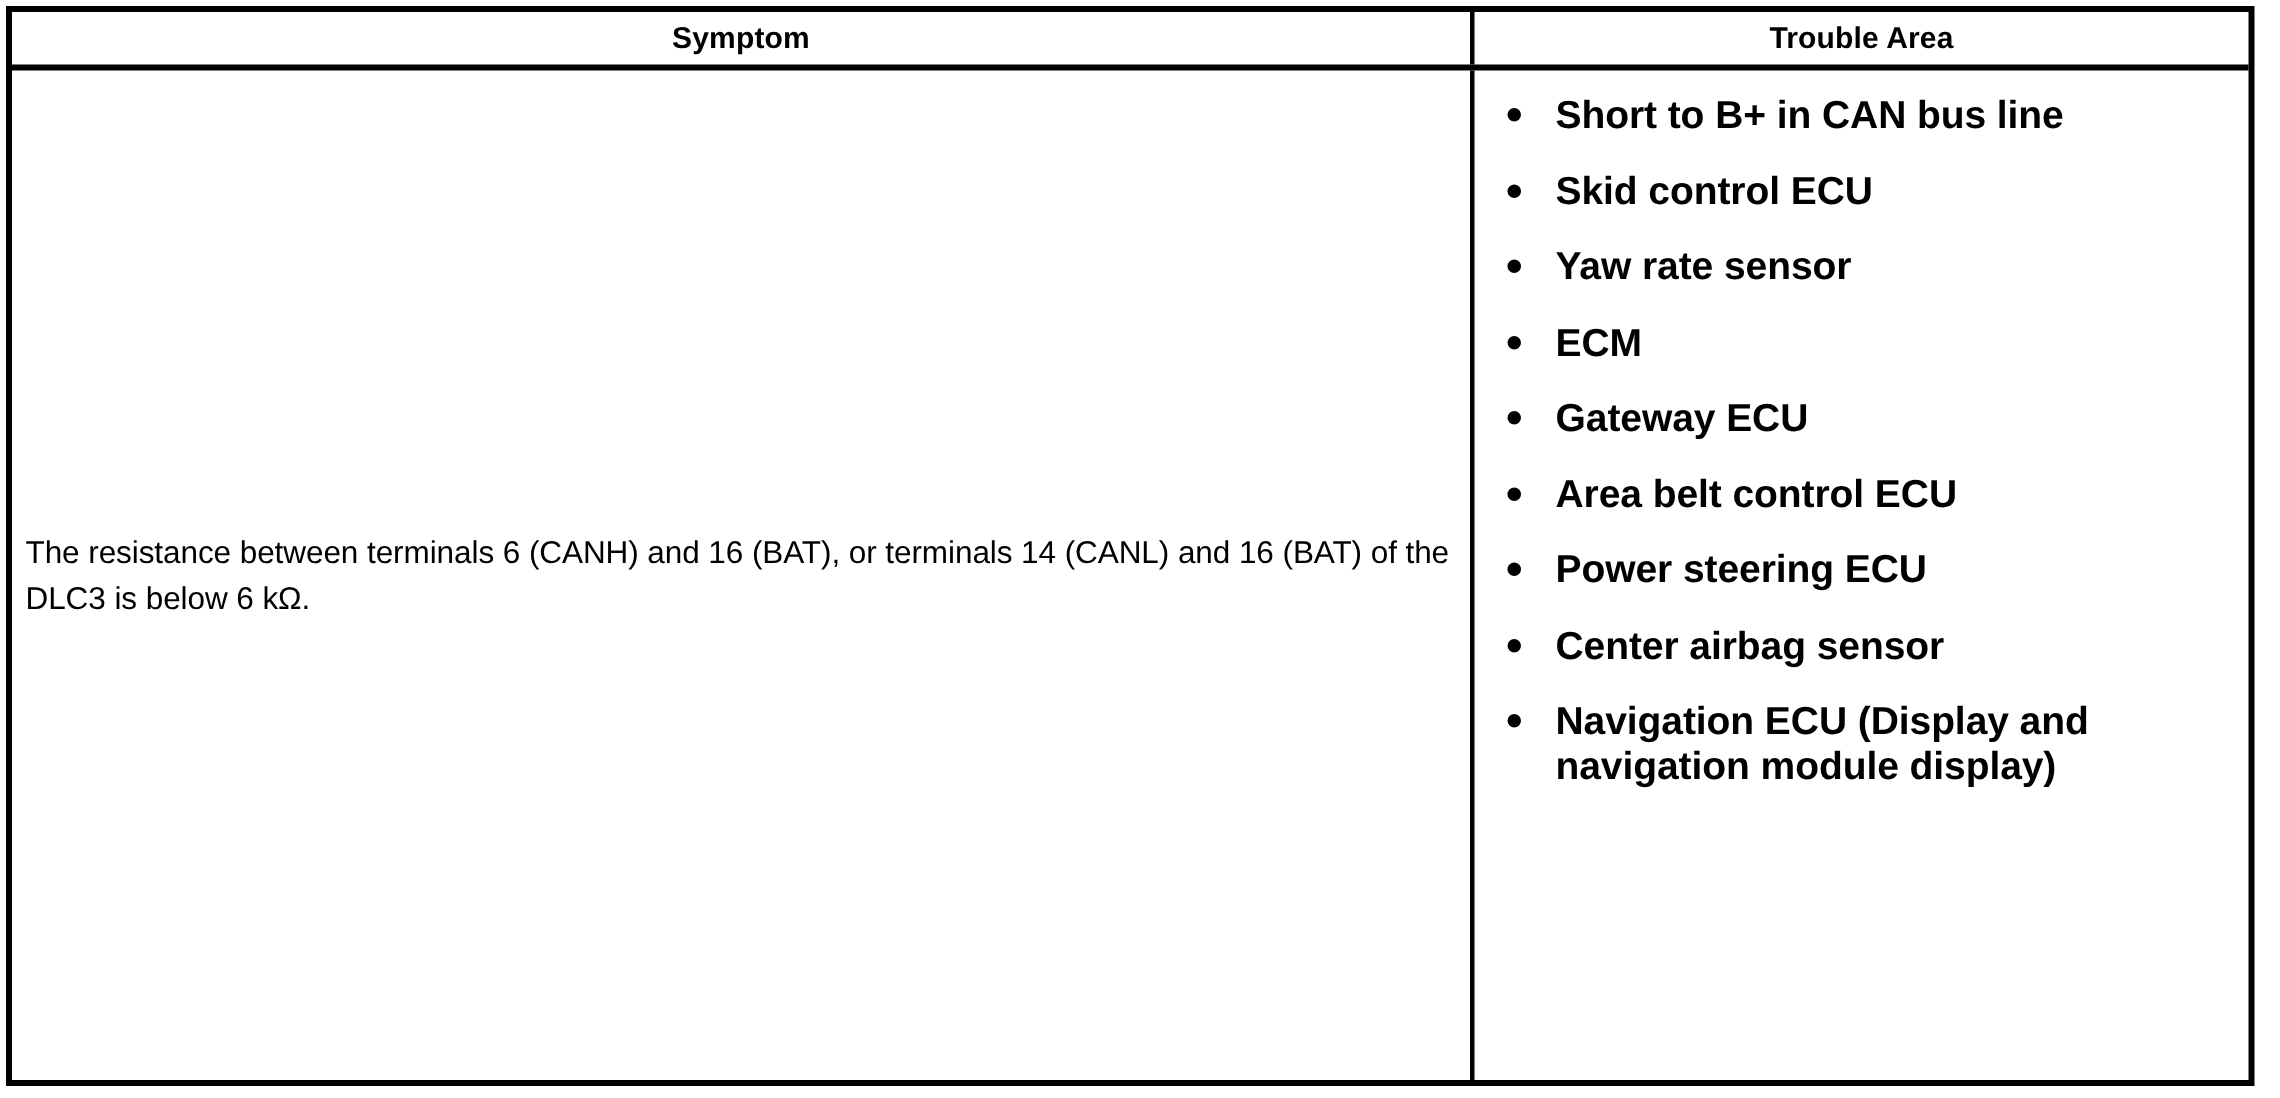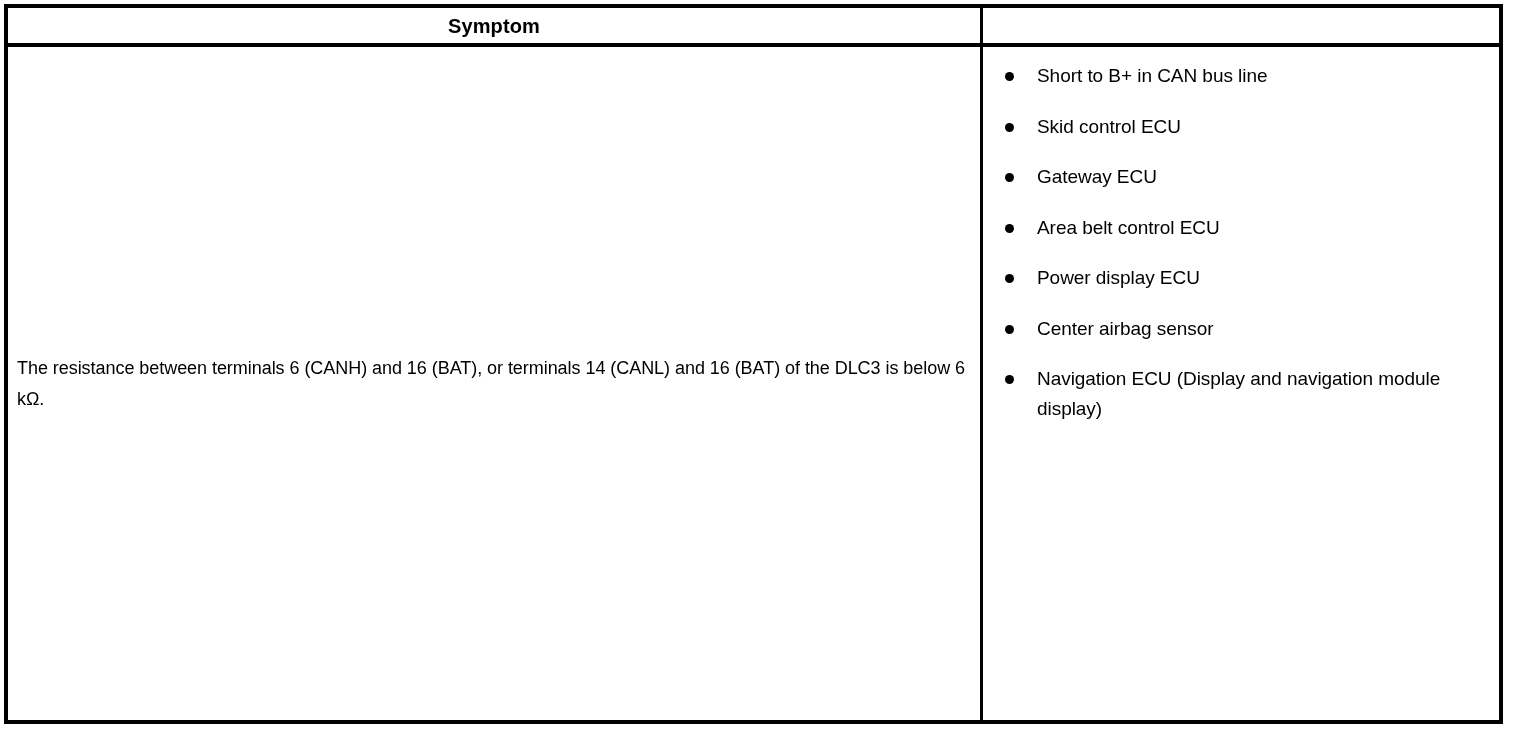--- a/index.html
+++ b/index.html
@@ -71,21 +71,21 @@
 
   .td-symptom {
     flex: 0 0 975px;
     box-sizing: border-box;
     border-right: 3px solid #000000;
     display: flex;
     align-items: center;
     padding: 0 6px 0 9px;
   }
   .symptom-text {
-    font-size: 18px;
+    font-size: 21px;
     line-height: 31px;
     letter-spacing: -0.05px;
     text-align: left;
   }
 
   .td-trouble {
     flex: 1 1 auto;
     box-sizing: border-box;
     padding: 14px 10px 8px 14px;
     display: flex;
@@ -94,23 +94,24 @@
 
   .trouble-list {
     list-style: none;
     margin: 0;
     padding: 0;
   }
   .trouble-item {
     position: relative;
     padding-left: 40px;
     margin: 0 0 20.5px 0;
-    font-size: 19px;
+    font-size: 26px;
     line-height: 30px;
     letter-spacing: -0.05px;
+    font-weight: bold;
   }
   .trouble-item:last-child {
     margin-bottom: 0;
   }
   .bullet {
     position: absolute;
     left: 8px;
     top: 11px;
     width: 9px;
     height: 9px;
@@ -120,35 +121,38 @@
 </style>
 </head>
 <body>
 
 <div class="page">
 
   <div class="table">
 
     <div class="thead">
       <div class="th th-symptom">Symptom</div>
+      <div class="th th-trouble">Trouble Area</div>
     </div>
 
     <div class="tbody">
 
       <div class="td-symptom">
         <div class="symptom-text">The resistance between terminals 6 (CANH) and 16 (BAT), or terminals 14 (CANL) and 16 (BAT) of the DLC3 is below 6 kΩ.</div>
       </div>
 
       <div class="td-trouble">
         <ul class="trouble-list" id="trouble-list">
             <li class="trouble-item"><span class="bullet"></span><span>Short to B+ in CAN bus line</span></li>
             <li class="trouble-item"><span class="bullet"></span><span>Skid control ECU</span></li>
+            <li class="trouble-item"><span class="bullet"></span><span>Yaw rate sensor</span></li>
+            <li class="trouble-item"><span class="bullet"></span><span>ECM</span></li>
             <li class="trouble-item"><span class="bullet"></span><span>Gateway ECU</span></li>
             <li class="trouble-item"><span class="bullet"></span><span>Area belt control ECU</span></li>
-            <li class="trouble-item"><span class="bullet"></span><span>Power display ECU</span></li>
+            <li class="trouble-item"><span class="bullet"></span><span>Power steering ECU</span></li>
             <li class="trouble-item"><span class="bullet"></span><span>Center airbag sensor</span></li>
             <li class="trouble-item"><span class="bullet"></span><span>Navigation ECU (Display and navigation module display)</span></li>
           </ul>
       </div>
 
     </div>
 
   </div>
 
 </div>

